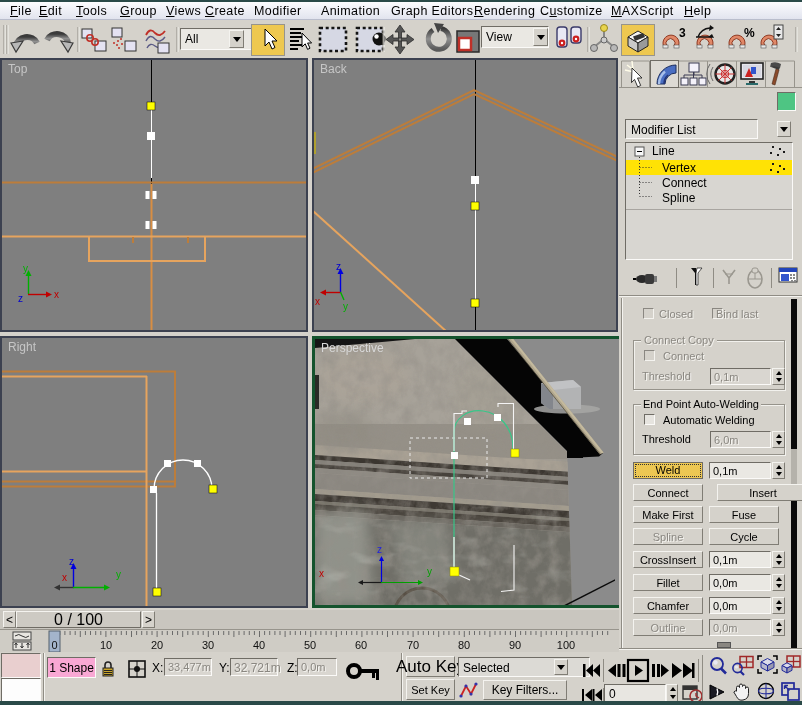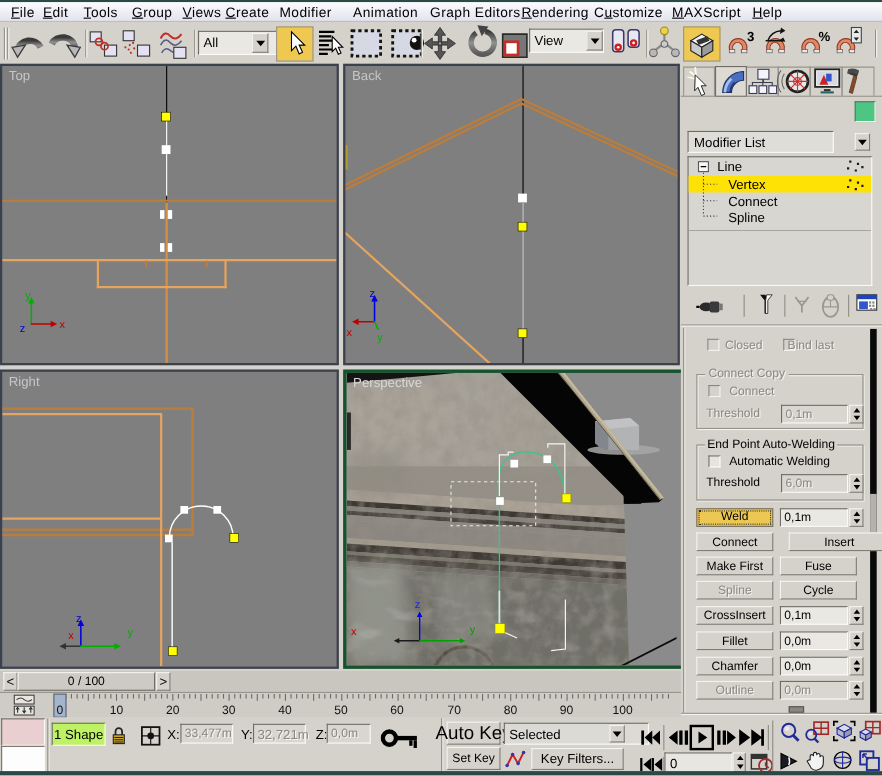--- a/index.html
+++ b/index.html
@@ -577,21 +577,21 @@
 <div class="fld" style="left:90px;top:561px;width:62px;height:17px;background:#d9d6d0">
       <span class="dis" style="position:absolute;left:3px;top:2px">0,0m</span>
     </div>
 <div class="spin" style="left:153px;top:561px;height:17px"></div>
 <div class="ab" style="left:98px;top:584px;width:14px;height:6px;background:#8a8781;border:1px solid #555"></div>
 <div class="ab" style="left:0;top:590px;width:183px;height:2px;border-top:1px solid #8f8c84;border-bottom:1px solid #f4f3ef"></div>
 </div>
 
 <div class="ab" id="timerow">
 <div class="btn raised" style="left:3px;top:1px;width:13px;height:17px;font-size:12px">&lt;</div>
-<div class="btn" style="left:16px;top:1px;width:125px;height:17px;background:#cdcac3;border-top:1px solid #f4f3ef;border-left:1px solid #f4f3ef;border-bottom:1px solid #6f6c65;border-right:1px solid #6f6c65;font-size:11px">0 / 100</div>
+<div class="btn" style="left:16px;top:1px;width:125px;height:17px;background:#cdcac3;border-top:1px solid #f4f3ef;border-left:1px solid #f4f3ef;border-bottom:1px solid #6f6c65;border-right:1px solid #6f6c65;font-size:16px">0 / 100</div>
 <div class="btn raised" style="left:142px;top:1px;width:13px;height:17px;font-size:12px">&gt;</div>
 </div>
 <div class="ab" id="trackbar">
 <svg width="619" height="23" style="position:absolute;left:0;top:0">
 <g transform="translate(13,2)">
 <rect x="0" y="0" width="18" height="8" fill="#e8e6e1" stroke="#444"></rect>
 <path d="M2,4 q4,-3 7,0 q4,3 7,0" fill="none" stroke="#333"></path>
 <rect x="0" y="10" width="18" height="8" fill="#e8e6e1" stroke="#444"></rect>
 <path d="M3,16 l0,-5 m-1.5,2 l1.5,-2 1.5,2 M9,11 l0,5 m-1.5,-2 l1.5,2 1.5,-2 M15,16 l0,-5 m-1.5,2 l1.5,-2 1.5,2" fill="none" stroke="#333"></path>
 </g>
@@ -720,21 +720,21 @@
 </g>
 <rect x="49" y="1" width="11" height="21" fill="#a3b4cb" stroke="#54606e"></rect>
 <text x="54.5" y="19" font-size="11" fill="#111" text-anchor="middle">0</text>
 </svg>
 </div>
 <div class="ab" id="statusbar">
 
 <div class="ab" style="left:1px;top:1px;width:40px;height:25px;background:#e9cfcf;border-top:1px solid #6f6c65;border-left:1px solid #6f6c65;border-bottom:1px solid #fbfaf8;border-right:1px solid #fbfaf8"></div>
 <div class="ab" style="left:1px;top:26px;width:40px;height:24px;background:#fdfdfd;border-top:1px solid #6f6c65;border-left:1px solid #6f6c65;border-bottom:1px solid #fbfaf8;border-right:1px solid #fbfaf8"></div>
 <div class="ab" style="left:43px;top:1px;width:2px;height:49px;border-left:1px solid #8f8c84;border-right:1px solid #f4f3ef"></div>
-<div class="fld btn" style="left:47px;top:5px;width:49px;height:21px;background:#bef264;font-size:12px">1 Shape</div>
+<div class="fld btn" style="left:47px;top:5px;width:49px;height:21px;background:#f9a8d4;font-size:12px">1 Shape</div>
 <svg width="50" height="22" style="position:absolute;left:100px;top:8px">
 <rect x="3" y="8" width="10" height="8" fill="#caa52a" stroke="#222"></rect>
 <path d="M5,8 v-3 a3,3 0 0 1 6,0 v3" fill="none" stroke="#222" stroke-width="1.6"></path>
 <g stroke="#222">
         <line x1="4" y1="10.5" x2="12" y2="10.5"></line>
         <line x1="4" y1="12.5" x2="12" y2="12.5"></line>
         <line x1="4" y1="14.5" x2="12" y2="14.5"></line>
       </g>
 <rect x="29" y="1" width="16" height="16" fill="none" stroke="#111" stroke-width="1.6"></rect>
 <line x1="37" y1="1" x2="37" y2="17" stroke="#111"></line>

